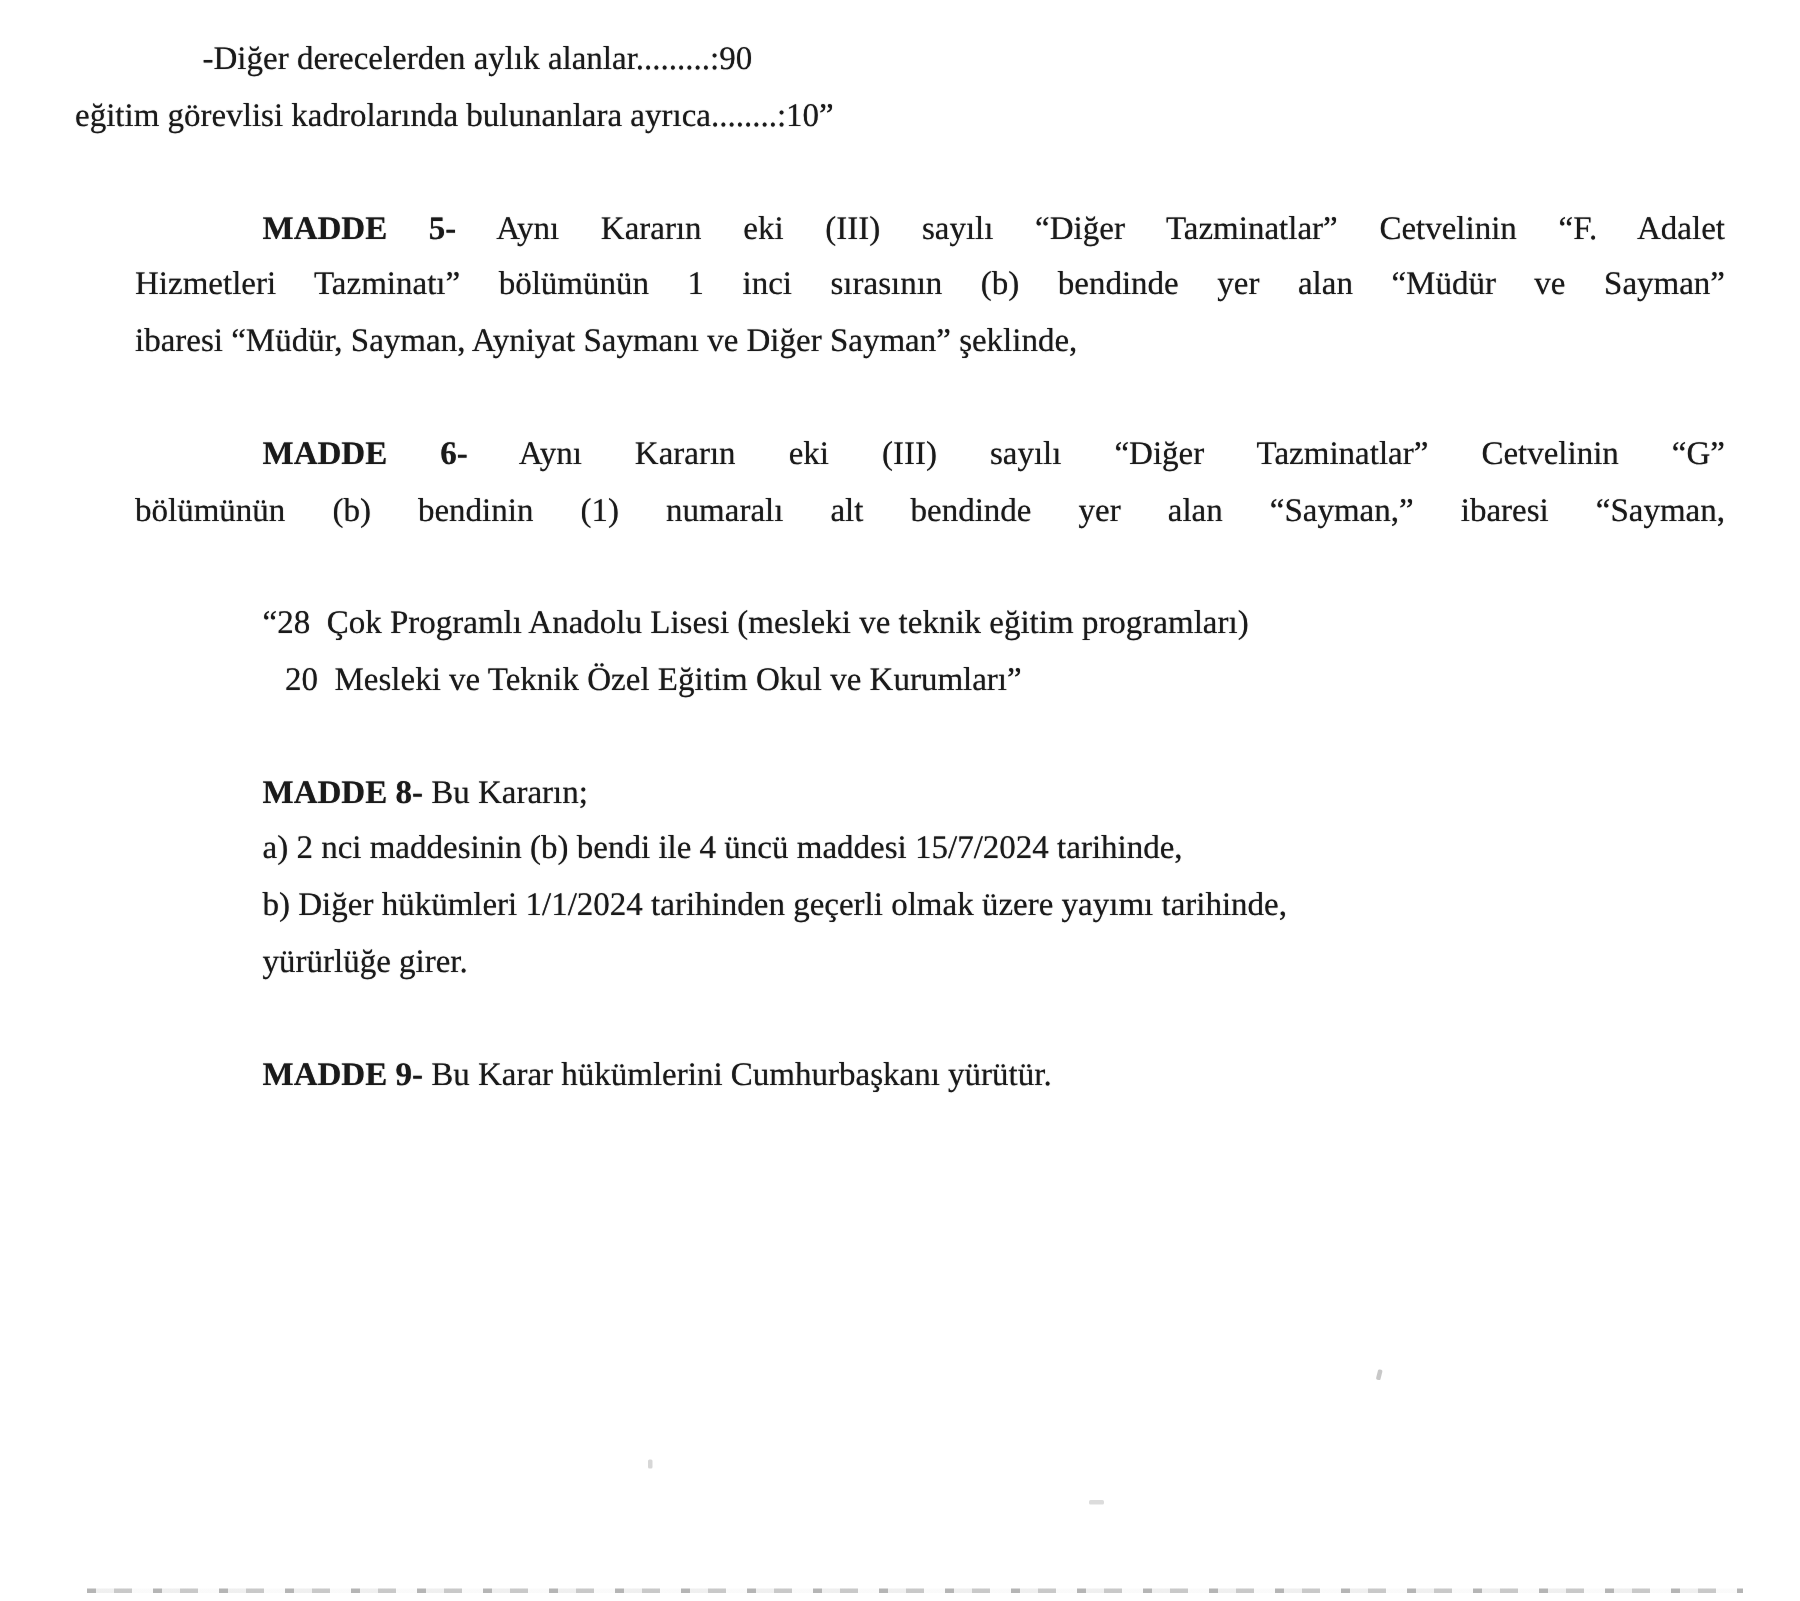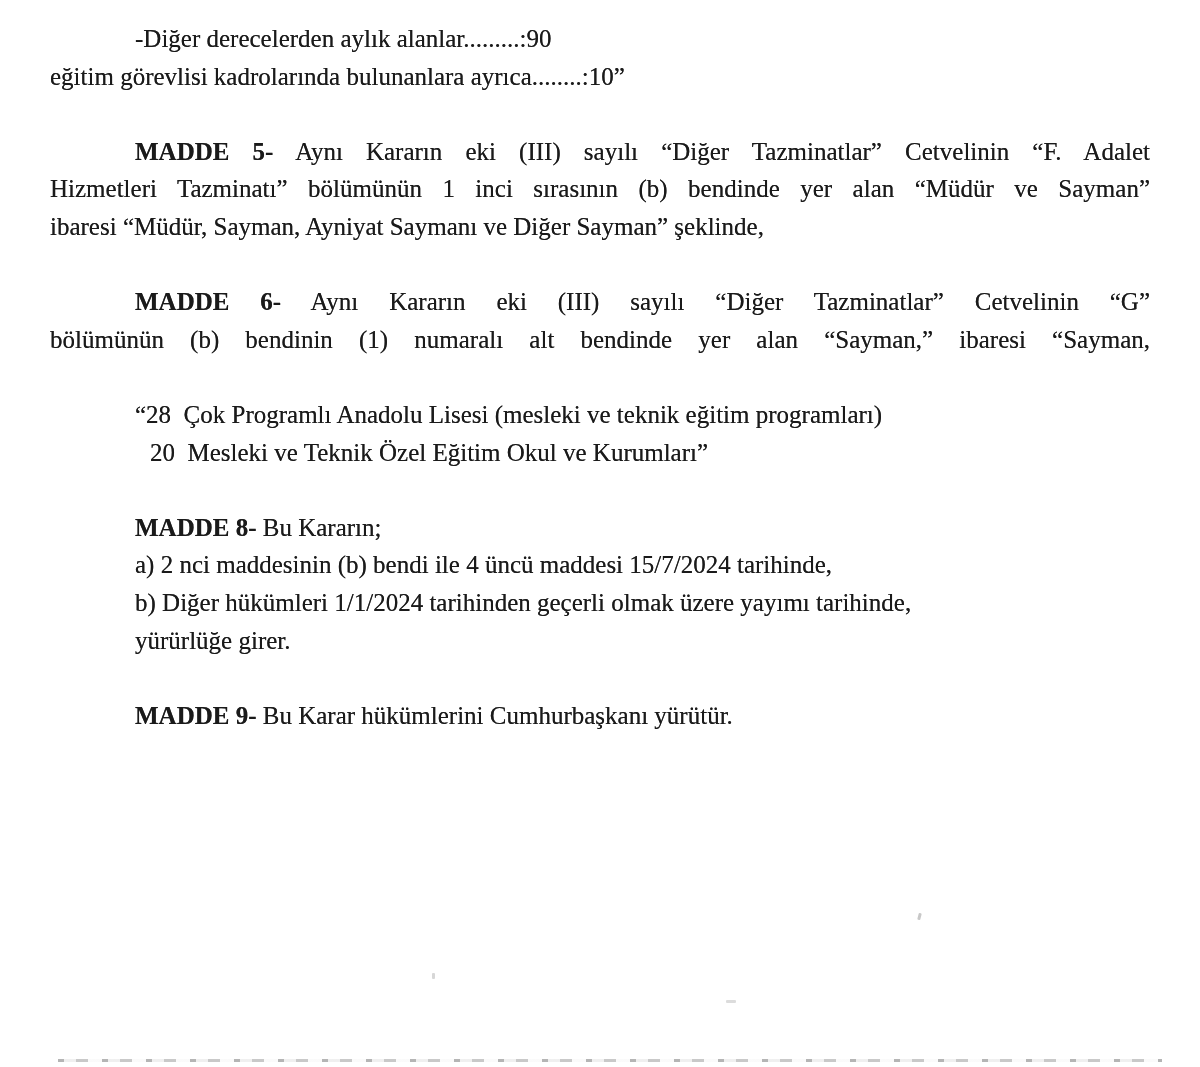--- a/index.html
+++ b/index.html
@@ -7,32 +7,32 @@
     padding: 0;
     background: #ffffff;
   }
   .page {
     position: relative;
     width: 1200px;
     height: 1067px;
     background: #ffffff;
     overflow: hidden;
     font-family: "Liberation Serif", "DejaVu Serif", serif;
-    font-size: 25px;
+    font-size: 22px;
     line-height: 37.6px;
     color: #1a1a1a;
     text-shadow: 0 0 0.6px rgba(25,25,25,0.75);
   }
   .content {
     position: absolute;
     left: 50px;
     top: 20px;
     width: 1100px;
   }
-  .section + .section { margin-top: 37.6px; }
+  .section + .section { margin-top: 37.6px; margin-left: 40px; }
   .ln { min-height: 37.6px; white-space: normal; }
   .ind  { padding-left: 85px; }
   .ind2 { padding-left: 100px; }
   .just {
     text-align: justify;
     text-align-last: justify;
     text-justify: inter-word;
   }
   .pre { white-space: pre-wrap; }
   .b { font-weight: bold; }

